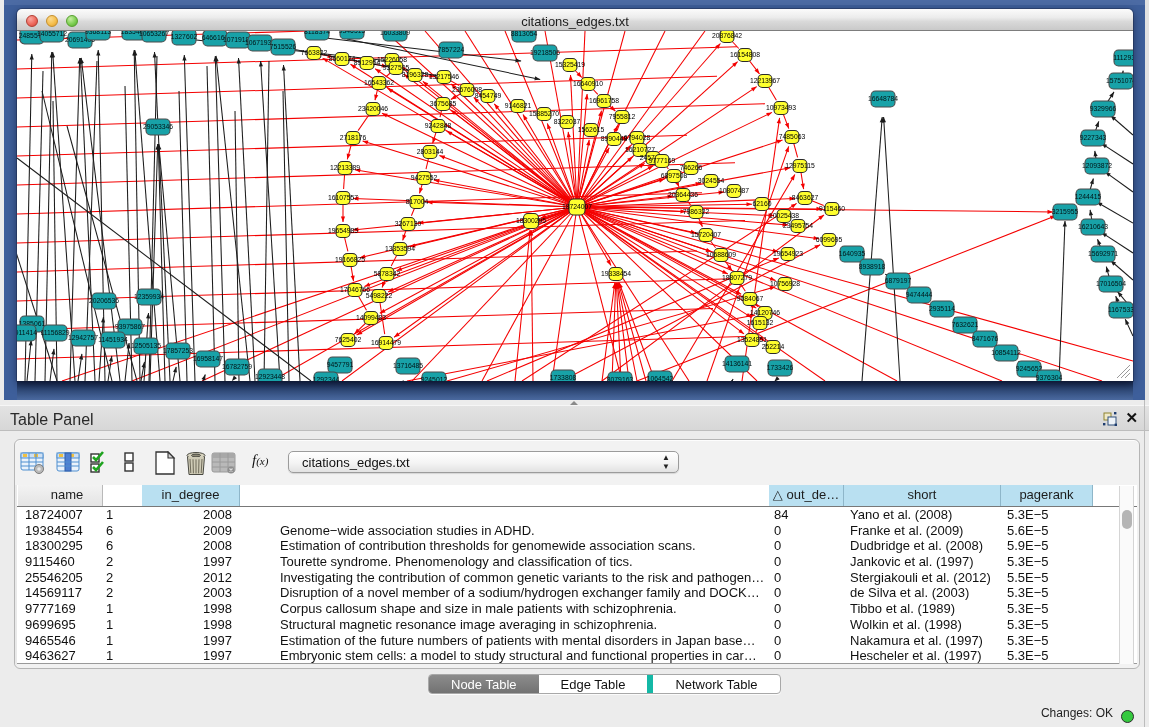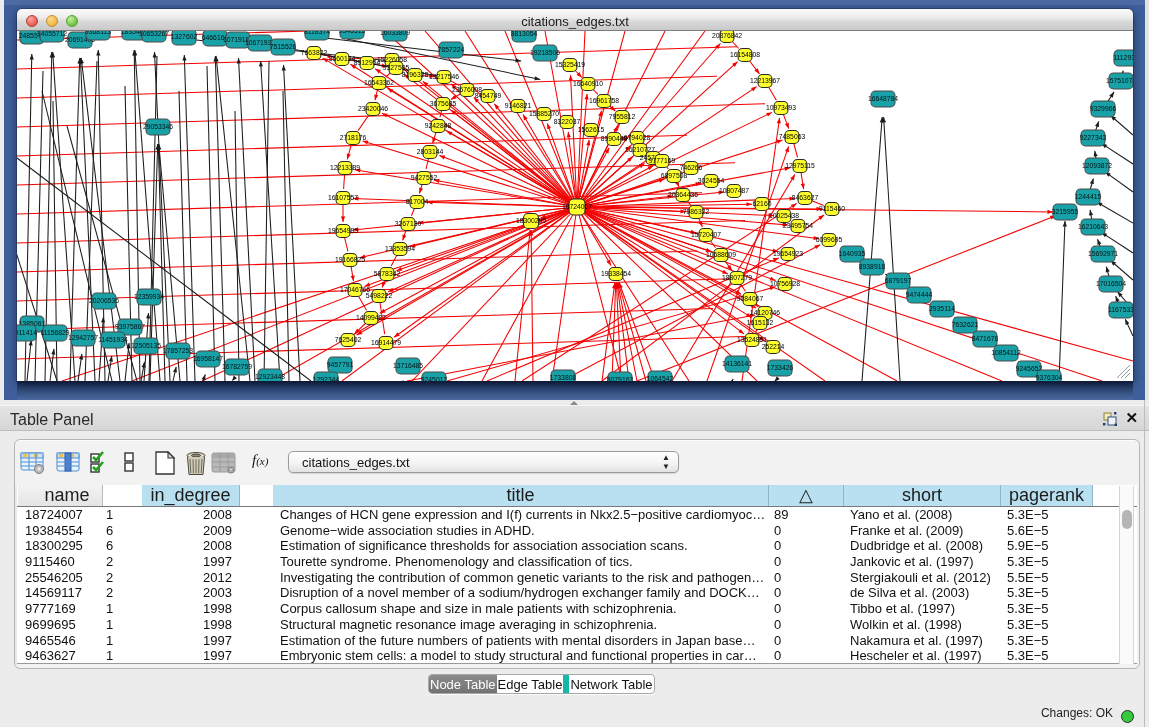--- a/index.html
+++ b/index.html
@@ -40,37 +40,37 @@
 #toolbar{position:absolute;left:0;top:0;width:100%;height:44px;}
 .ticon{position:absolute;top:11px;}
 #combo{position:absolute;left:273px;top:11px;width:391px;height:22px;border:1px solid #9b9b9b;
  border-radius:5px;background:linear-gradient(180deg,#ffffff 0%,#f4f4f4 55%,#e2e2e2 100%);
  box-shadow:0 1px 1px rgba(0,0,0,.12);}
 #combo .ct{position:absolute;left:13px;top:3px;font-size:13px;color:#111;}
 #combo .ar{position:absolute;right:8px;top:1px;font-size:8px;color:#222;line-height:9px;text-align:center;}
 
 #thead{position:absolute;left:2px;top:45px;width:1120px;height:22px;background:#fff;border-bottom:1px solid #787878;}
 .hc{position:absolute;top:0;height:21px;background:#b9e0f1;border-right:1px solid #8eb6c9;
- font-size:18px;color:#1c1c1c;text-align:center;line-height:20px;}
+ font-size:13px;color:#1c1c1c;text-align:center;line-height:20px;}
 .hc.gray{background:linear-gradient(180deg,#f3f3f3,#e4e4e4);border-right:1px solid #b9b9b9;}
 #tbody{position:absolute;left:2px;top:67px;width:1120px;height:157px;background:#fff;
  border-bottom:1px solid #9a9a9a;}
 .tr{position:relative;width:100%;height:15.7px;}
 .c{position:absolute;top:0;height:15.7px;font-size:13px;color:#111;line-height:15px;white-space:nowrap;overflow:hidden;}
 .c0{left:8px;width:90px}.c1{left:89px;width:90px}.c2{left:186px;width:70px}
 .c3{left:263px;width:488px}.c4{left:757px;width:70px}.c5{left:833px;width:160px}
 .c6{left:990px;width:100px}
 #gutter{position:absolute;left:0;top:45px;width:2px;height:180px;background:#e9e9e9;}
 #vscroll{position:absolute;left:1104px;top:46px;width:15px;height:178px;background:#fafafa;
  border-left:1px solid #d5d5d5;border-right:1px solid #d5d5d5;}
 #vthumb{position:absolute;left:2px;top:24px;width:10px;height:19px;border-radius:5px;background:#b5b5b5;}
 
 #tabs{position:absolute;left:428px;top:274px;height:20px;border:1px solid #a8a8a8;border-radius:4px;
  overflow:hidden;background:#fff;box-shadow:0 1px 0 rgba(255,255,255,.8);}
-.tab{float:left;height:20px;line-height:19px;font-size:13px;color:#111;padding:0 1px;}
+.tab{float:left;height:20px;line-height:19px;font-size:13px;color:#111;padding:0 22px;}
 .tab.sel{background:linear-gradient(180deg,#8c8c8c,#6f6f6f);color:#fff;}
 .tab.sep{border-left:6px solid #14b8a6;}
 #memory{position:absolute;right:36px;bottom:7px;font-size:12px;color:#222;}
 #memdot{position:absolute;right:15px;bottom:4px;width:13px;height:13px;border-radius:50%;
  background:#35c93f;border:1.5px solid #2c2c2c;}
 #panelrightline{position:absolute;right:4px;top:0;width:1px;height:327px;background:#bcbcbc;}
 </style></head>
 <body>
 <div id="stage">
  <div id="desktop">
@@ -890,49 +890,47 @@
         <div id="combo">
             <span class="ct">citations_edges.txt</span>
           <div class="ar">▲<br>▼</div>
         </div>
      </div>
      <div id="gutter"></div>
      <div id="thead">
        <div class="hc gray" style="left:1px;width:85px;text-indent:14px;">name</div>
        <div class="hc" style="left:86px;width:98px;margin-left:39px;">in_degree</div>
        <div class="hc" style="left:184px;width:72px;margin-top:36px;">year</div>
-       <div class="hc" style="left:256px;width:496px;">title</div>
        <div class="hc" style="left:752px;width:75px;">△ out_de…</div>
        <div class="hc" style="left:827px;width:157px;">short</div>
        <div class="hc" style="left:984px;width:92px;">pagerank</div>
      </div>
      <div id="tbody">
 <div class="tr">
             <div class="c c0">18724007</div>
             <div class="c c1">1</div>
             <div class="c c2">2008</div>
-            <div class="c c3">Changes of HCN gene expression and I(f) currents in Nkx2.5−positive cardiomyoc…</div>
-            <div class="c c4">89</div>
+            <div class="c c4">84</div>
             <div class="c c5">Yano et al. (2008)</div>
             <div class="c c6">5.3E−5</div>
           </div>
 <div class="tr">
             <div class="c c0">19384554</div>
             <div class="c c1">6</div>
             <div class="c c2">2009</div>
             <div class="c c3">Genome−wide association studies in ADHD.</div>
             <div class="c c4">0</div>
             <div class="c c5">Franke et al. (2009)</div>
             <div class="c c6">5.6E−5</div>
           </div>
 <div class="tr">
             <div class="c c0">18300295</div>
             <div class="c c1">6</div>
             <div class="c c2">2008</div>
-            <div class="c c3">Estimation of significance thresholds for association association scans.</div>
+            <div class="c c3">Estimation of contribution thresholds for genomewide association scans.</div>
             <div class="c c4">0</div>
             <div class="c c5">Dudbridge et al. (2008)</div>
             <div class="c c6">5.9E−5</div>
           </div>
 <div class="tr">
             <div class="c c0">9115460</div>
             <div class="c c1">2</div>
             <div class="c c2">1997</div>
             <div class="c c3">Tourette syndrome. Phenomenology and classification of tics.</div>
             <div class="c c4">0</div>
@@ -956,21 +954,21 @@
             <div class="c c4">0</div>
             <div class="c c5">de Silva et al. (2003)</div>
             <div class="c c6">5.3E−5</div>
           </div>
 <div class="tr">
             <div class="c c0">9777169</div>
             <div class="c c1">1</div>
             <div class="c c2">1998</div>
             <div class="c c3">Corpus callosum shape and size in male patients with schizophrenia.</div>
             <div class="c c4">0</div>
-            <div class="c c5">Tibbo et al. (1997)</div>
+            <div class="c c5">Tibbo et al. (1989)</div>
             <div class="c c6">5.3E−5</div>
           </div>
 <div class="tr">
             <div class="c c0">9699695</div>
             <div class="c c1">1</div>
             <div class="c c2">1998</div>
             <div class="c c3">Structural magnetic resonance image averaging in schizophrenia.</div>
             <div class="c c4">0</div>
             <div class="c c5">Wolkin et al. (1998)</div>
             <div class="c c6">5.3E−5</div>

